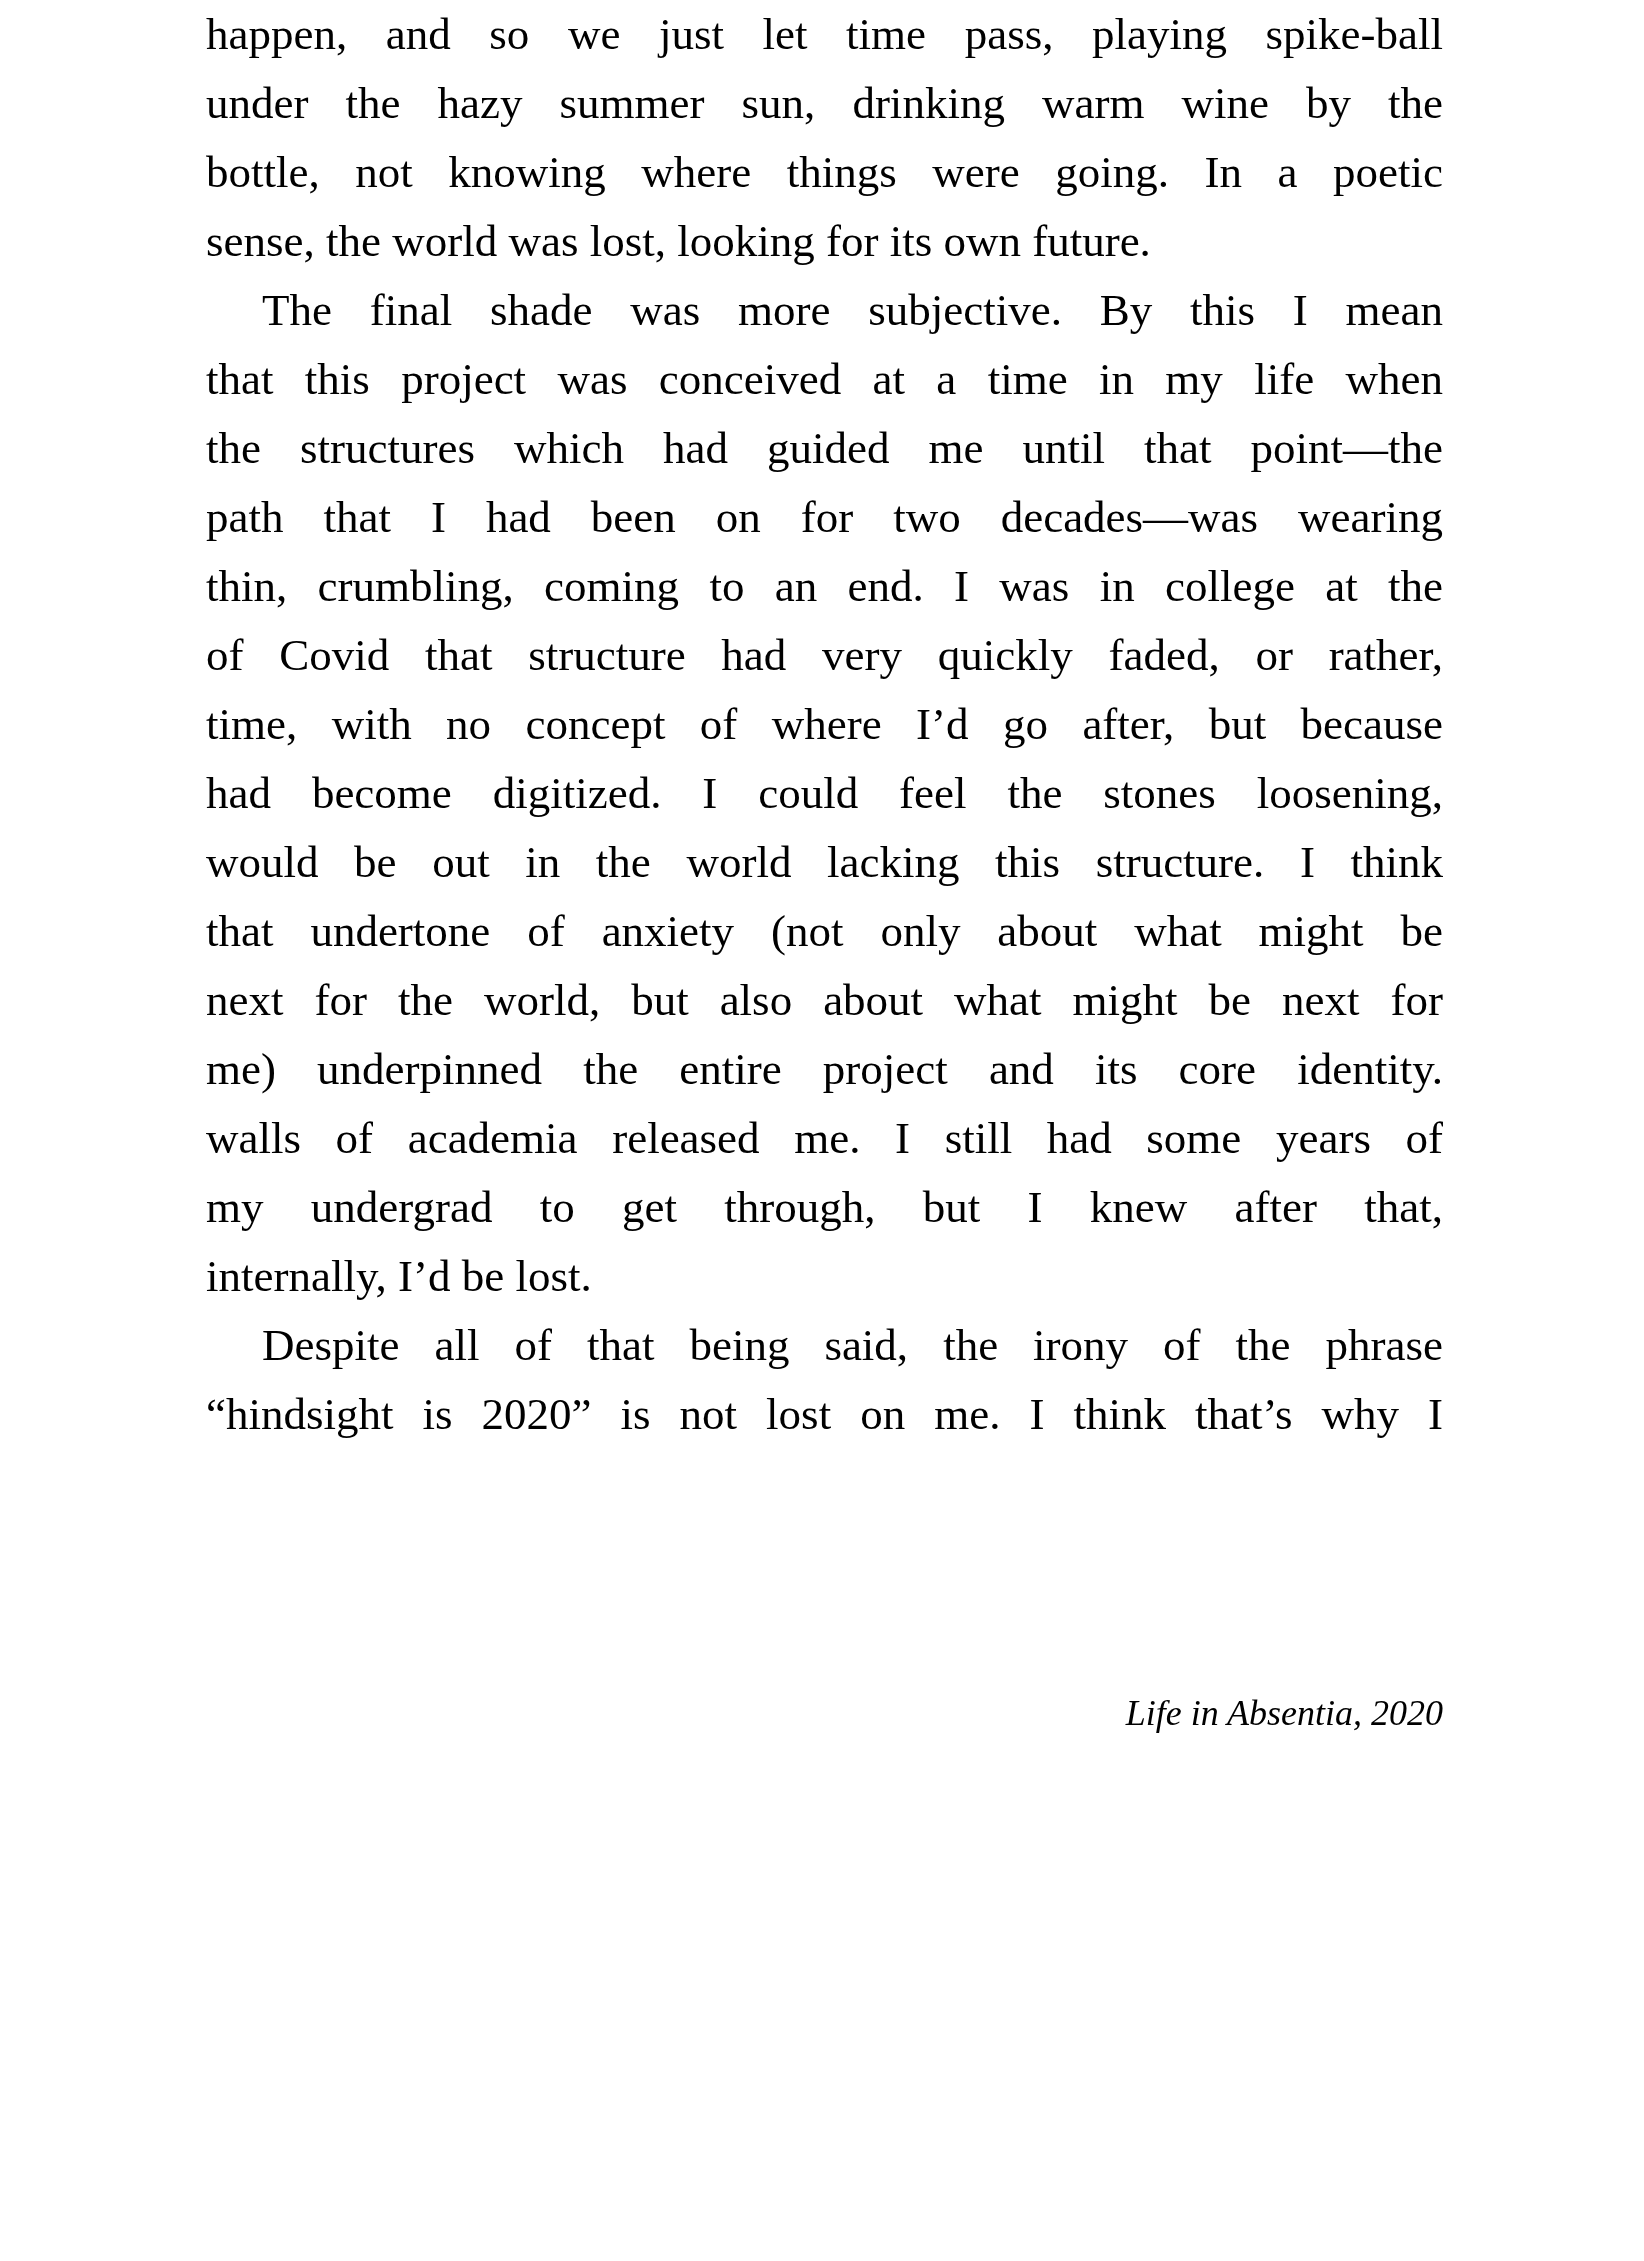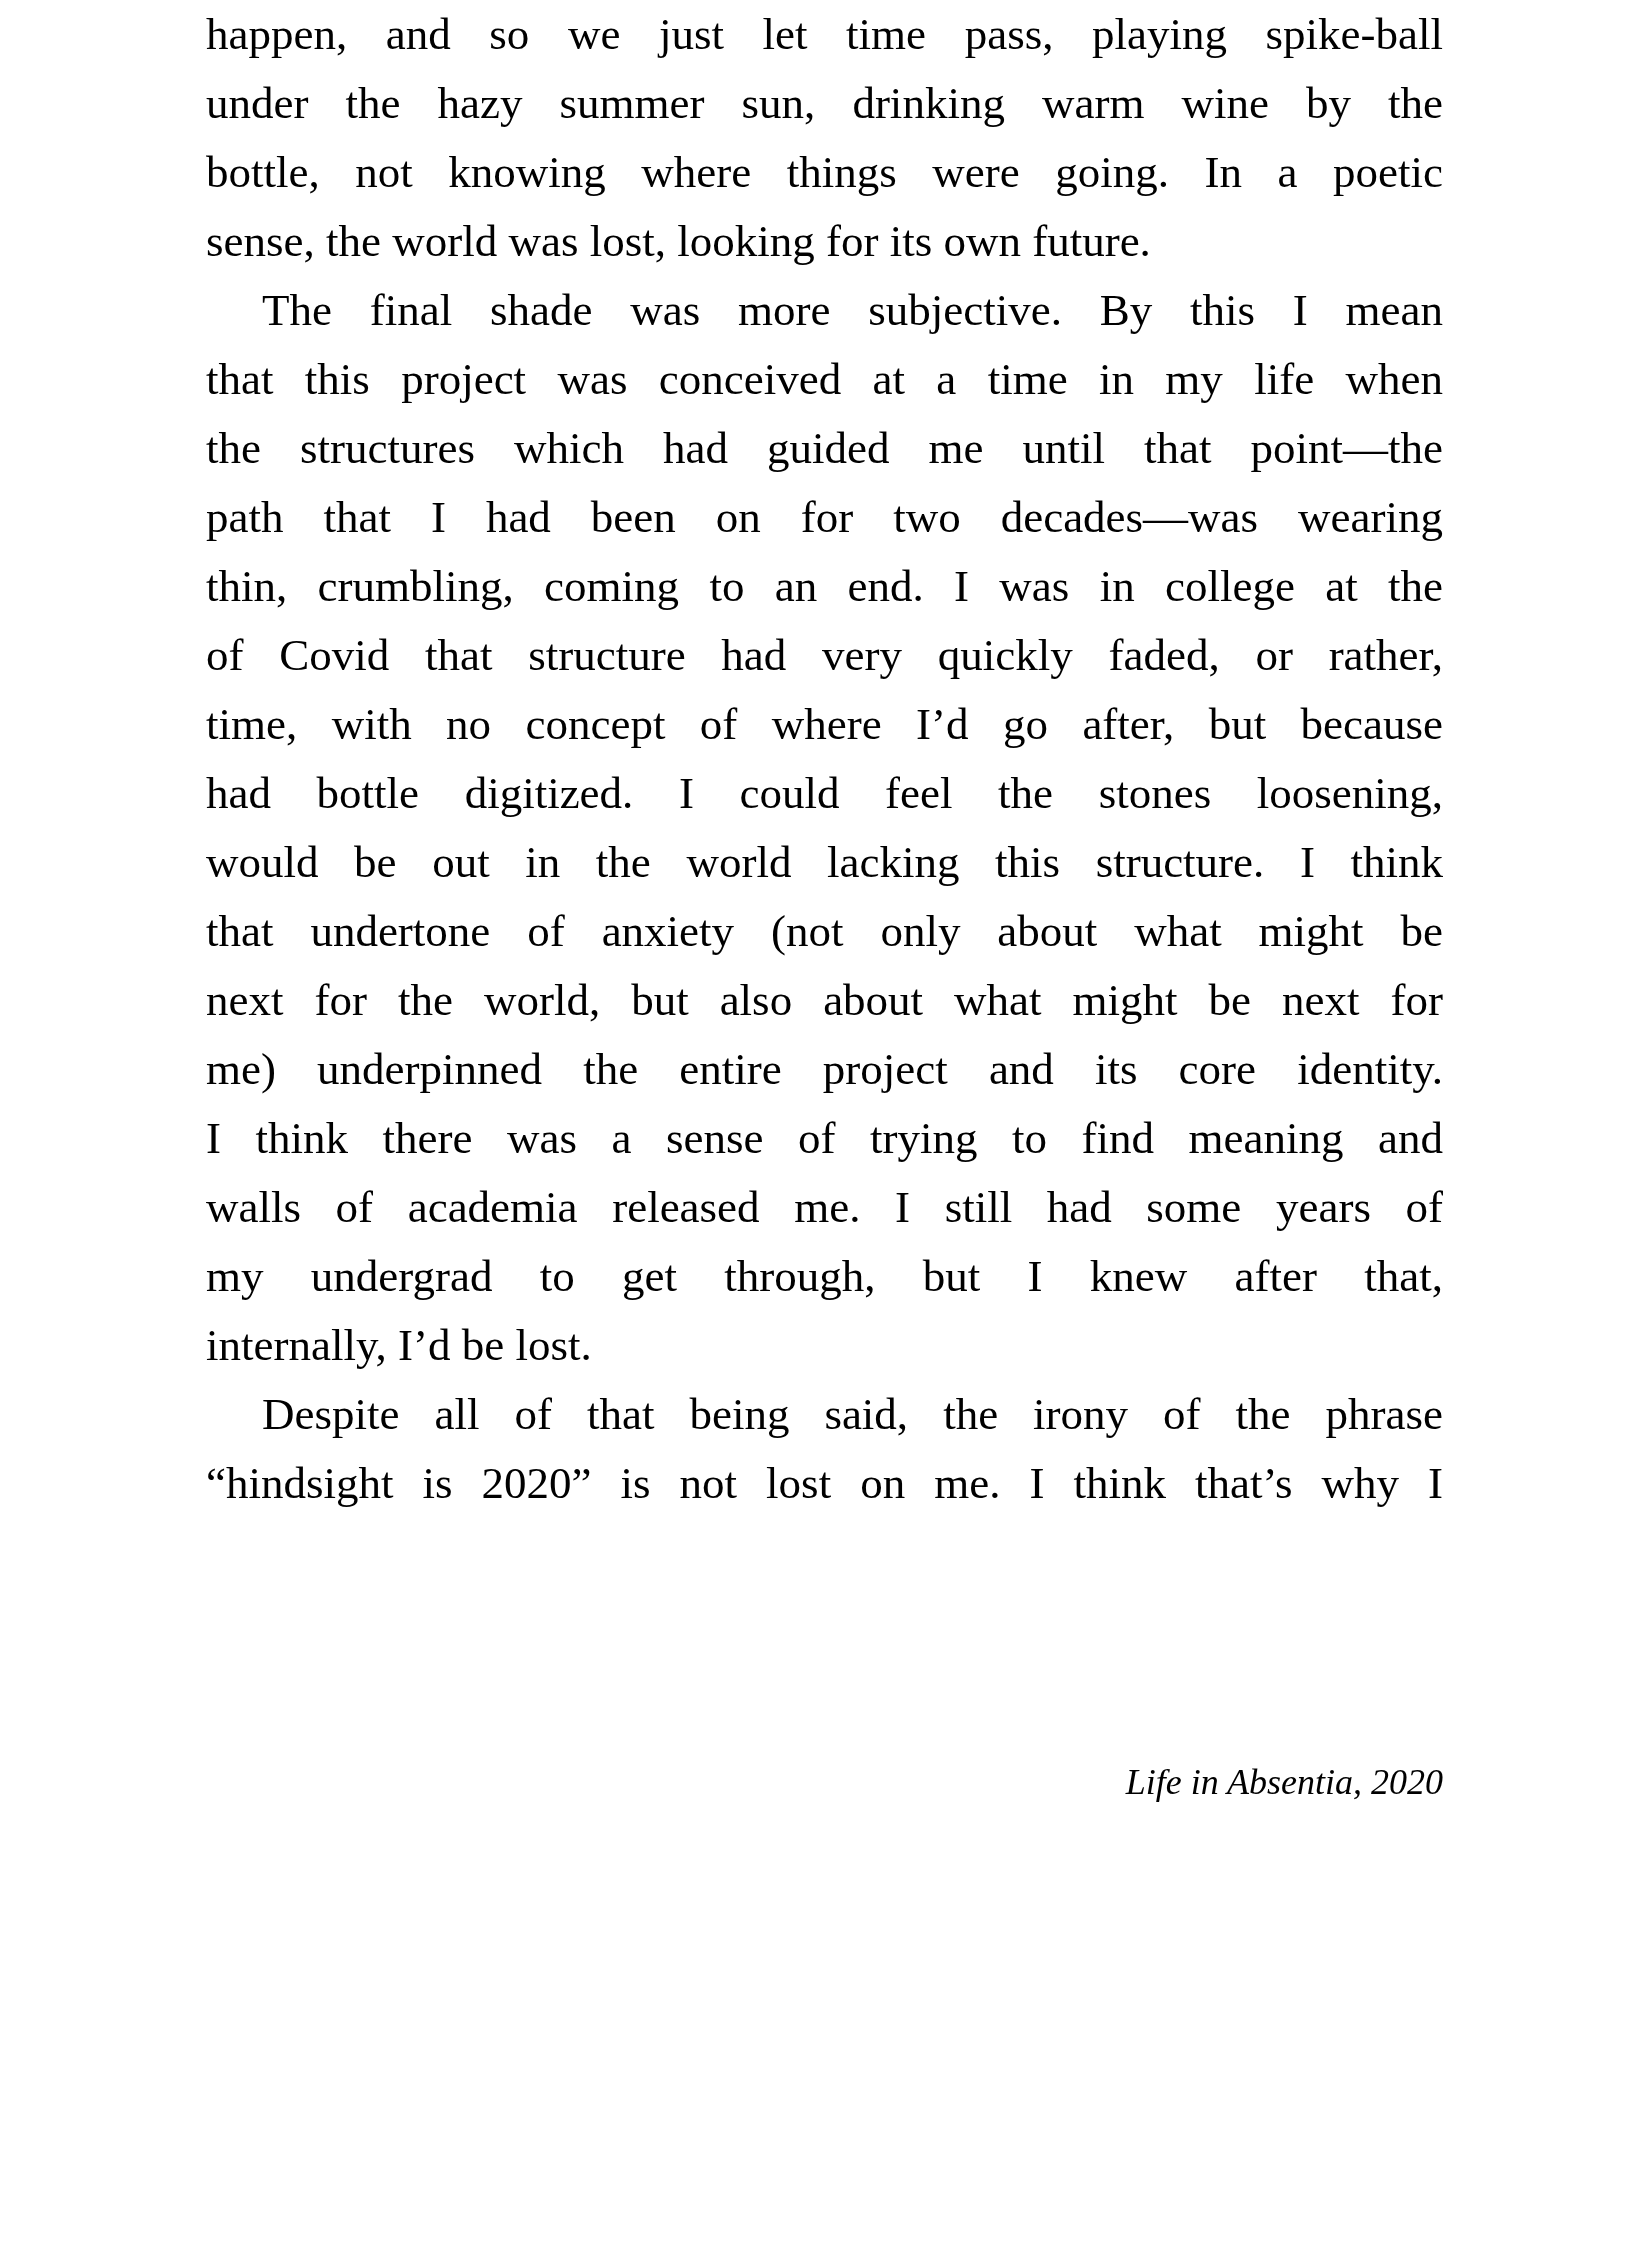--- a/index.html
+++ b/index.html
@@ -63,26 +63,25 @@
         <div class="line para-end">sense, the world was lost, looking for its own future.</div>
       </div>
       <div>
         <div class="line indent">The final shade was more subjective. By this I mean</div>
         <div class="line">that this project was conceived at a time in my life when</div>
         <div class="line">the structures which had guided me until that point—the</div>
         <div class="line">path that I had been on for two decades—was wearing</div>
         <div class="line">thin, crumbling, coming to an end. I was in college at the</div>
         <div class="line">of Covid that structure had very quickly faded, or rather,</div>
         <div class="line">time, with no concept of where I’d go after, but because</div>
-        <div class="line">had bottle digitized. I could feel the stones loosening,</div>
+        <div class="line">had become digitized. I could feel the stones loosening,</div>
         <div class="line">would be out in the world lacking this structure. I think</div>
         <div class="line">that undertone of anxiety (not only about what might be</div>
         <div class="line">next for the world, but also about what might be next for</div>
         <div class="line">me) underpinned the entire project and its core identity.</div>
-        <div class="line">I think there was a sense of trying to find meaning and</div>
         <div class="line">walls of academia released me. I still had some years of</div>
         <div class="line">my undergrad to get through, but I knew after that,</div>
         <div class="line para-end">internally, I’d be lost.</div>
       </div>
       <div>
         <div class="line indent">Despite all of that being said, the irony of the phrase</div>
         <div class="line">“hindsight is 2020” is not lost on me. I think that’s why I</div>
       </div>
     </section>
 

